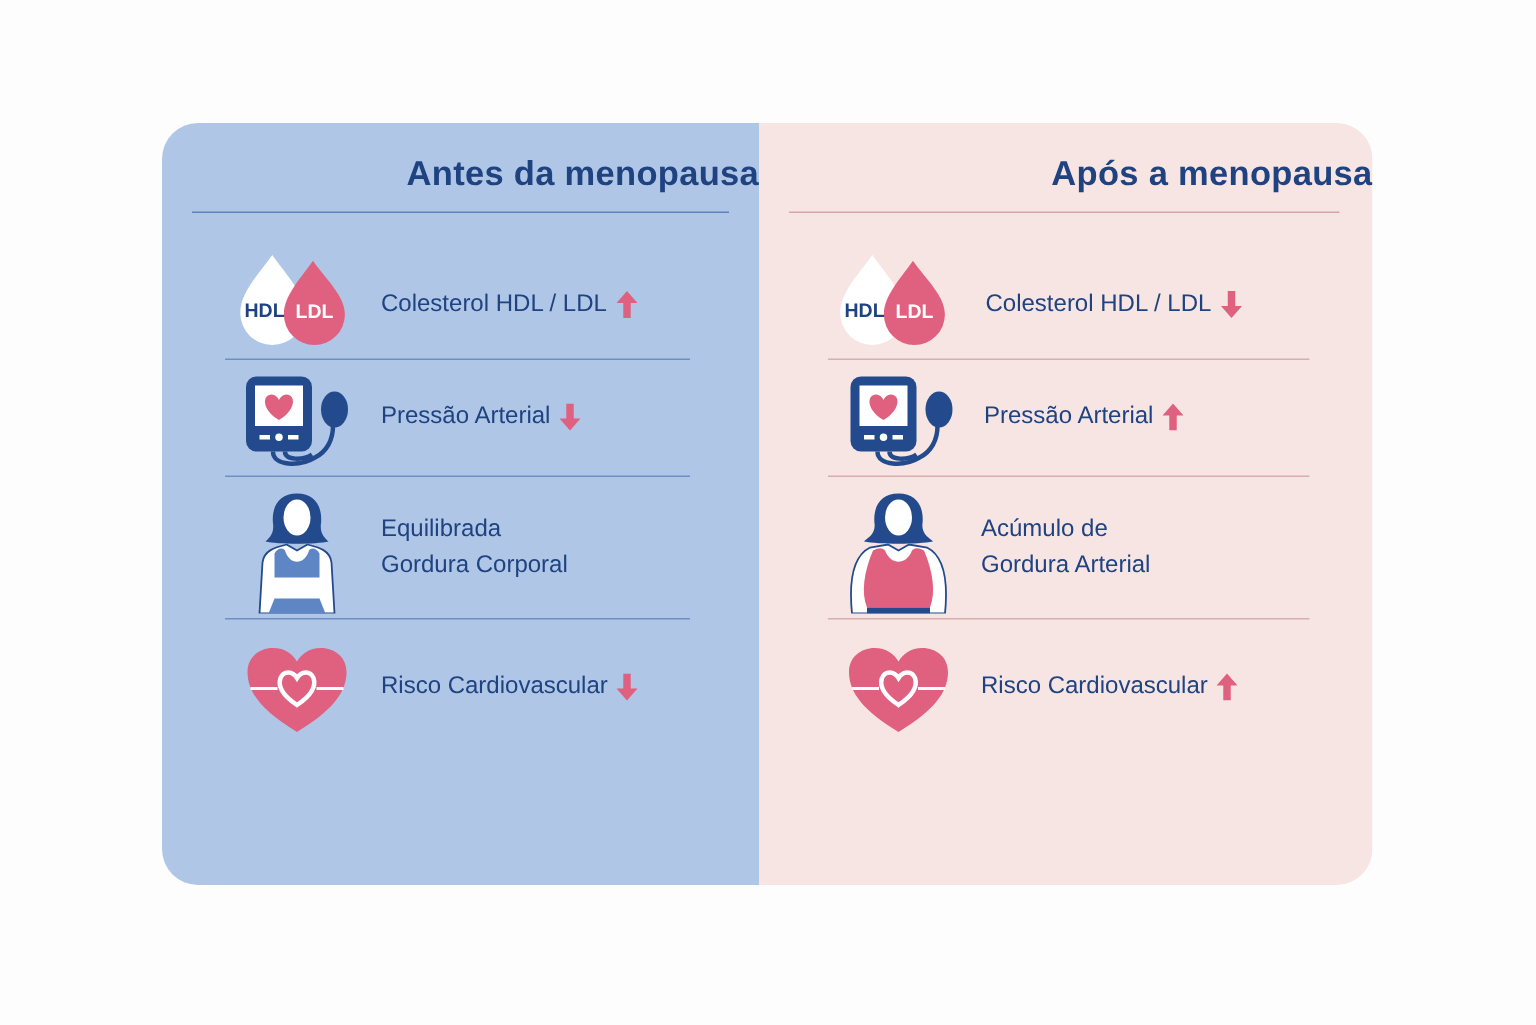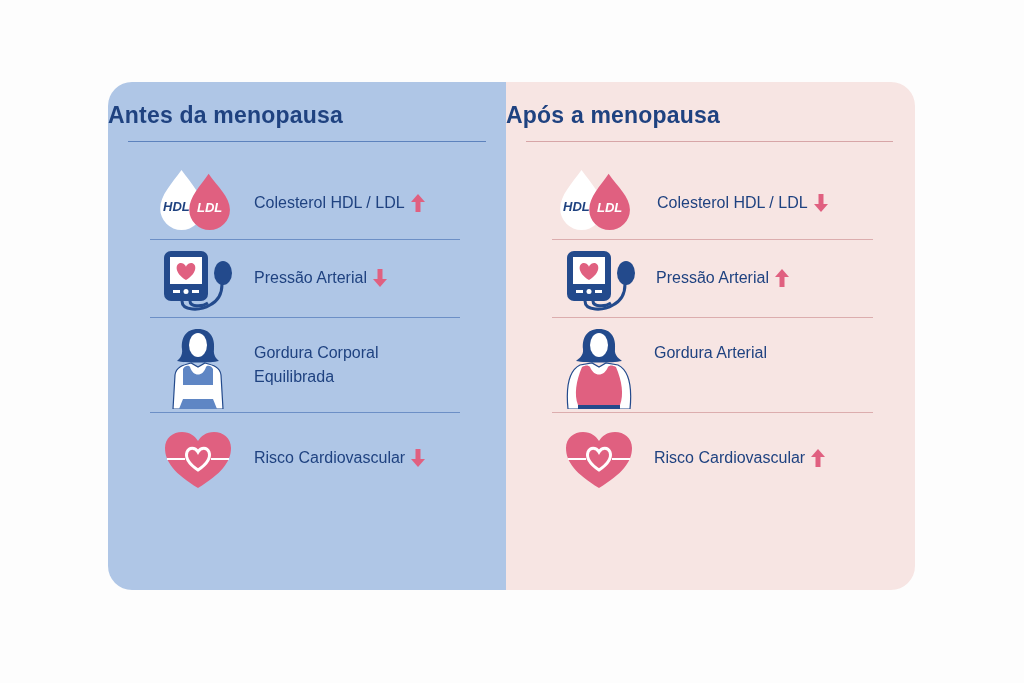--- a/index.html
+++ b/index.html
@@ -2,28 +2,28 @@
 <html><head>
 <meta charset="utf-8">
 <style>
   html, body { margin:0; padding:0; }
   body { width:1024px; height:683px; background:#fdfdfd; position:relative; overflow:hidden;
          font-family:"Liberation Sans", "DejaVu Sans", sans-serif; }
   .card { position:absolute; left:108px; top:82px; width:807px; height:508px; border-radius:24px; overflow:hidden; display:flex; }
   .panel { position:relative; height:100%; }
   .panel.left { width:404px; background:#afc6e6; }
   .panel.right { width:403px; background:#f7e5e3;padding-left:12px; }
-  .title { position:absolute; top:20px; left:0; right:0; text-align:left; font-size:23px; font-weight:bold; color:#1f4280; letter-spacing:0.2px; }
+  .title { position:absolute; top:20px; left:0; right:0; text-align:right; font-size:23px; font-weight:bold; color:#1f4280; letter-spacing:0.2px; }
   .title-rule { position:absolute; top:59px; height:1px; }
   .left .title-rule { left:20px; right:20px; background:#5d82bd; }
   .right .title-rule { left:20px; right:22px; background:#d7a5a7; }
   .row-rule { position:absolute; height:1px; }
   .left .row-rule { left:42px; right:46px; background:#6c8fc6; }
   .right .row-rule { left:46px; right:42px; background:#dcadae; }
-  .icon { position:absolute;font-style:italic; }
+  .icon { position:absolute; }
   .label { position:absolute; font-size:16px; color:#1f4280; line-height:24px; display:flex; align-items:center; }
   .arrow { display:inline-block; margin-left:6px; width:14px; height:18px; }
 </style>
 </head>
 <body>
 
 <svg width="0" height="0" style="position:absolute">
   <defs>
     <symbol id="arrow-up" viewBox="0 0 14 18">
         <path d="M7 0 L14 8 L9.5 8 L9.5 18 L4.5 18 L4.5 8 L0 8 Z" fill="#e06080"></path>
@@ -102,22 +102,22 @@
         </svg>
     </div>
     <div class="row-rule" style="top:235px;"></div>
 
     <div class="icon" style="left:55px;top:243px;width:70px;height:84px;">
       <svg width="70" height="84">
           <use href="#woman-slim"></use>
         </svg>
     </div>
     <div class="label" style="left:146px;top:259px;display:block;">
+      <div>Equilibrada</div>
       <div>Gordura Corporal</div>
-      <div>Equilibrada</div>
     </div>
     <div class="row-rule" style="top:330px;"></div>
 
     <div class="icon" style="left:55px;top:348px;width:70px;height:60px;">
       <svg width="70" height="60">
           <use href="#heart"></use>
         </svg>
     </div>
     <div class="label" style="left:146px;top:364px;">
       <span>Risco Cardiovascular</span>
@@ -158,20 +158,21 @@
         </svg>
     </div>
     <div class="row-rule" style="top:235px;"></div>
 
     <div class="icon" style="left:58px;top:243px;width:70px;height:84px;">
       <svg width="70" height="84">
           <use href="#woman-heavy"></use>
         </svg>
     </div>
     <div class="label" style="left:148px;top:259px;display:block;">
+      <div>Acúmulo de</div>
       <div>Gordura Arterial</div>
     </div>
     <div class="row-rule" style="top:330px;"></div>
 
     <div class="icon" style="left:58px;top:348px;width:70px;height:60px;">
       <svg width="70" height="60">
           <use href="#heart"></use>
         </svg>
     </div>
     <div class="label" style="left:148px;top:364px;">

